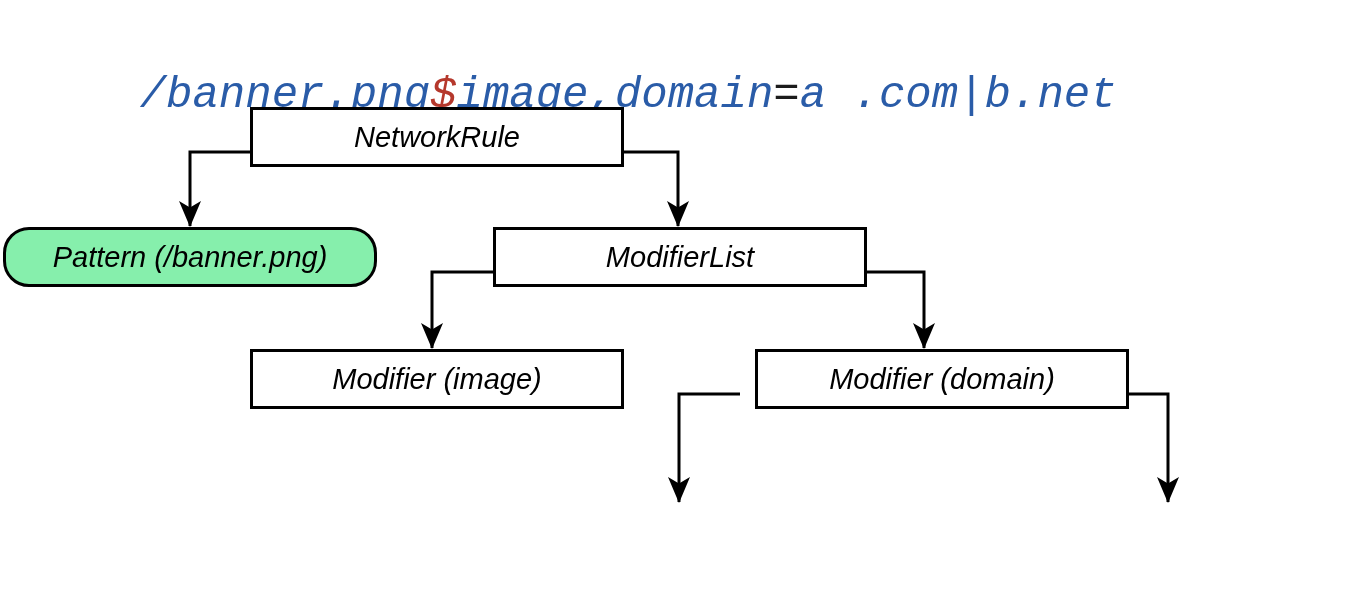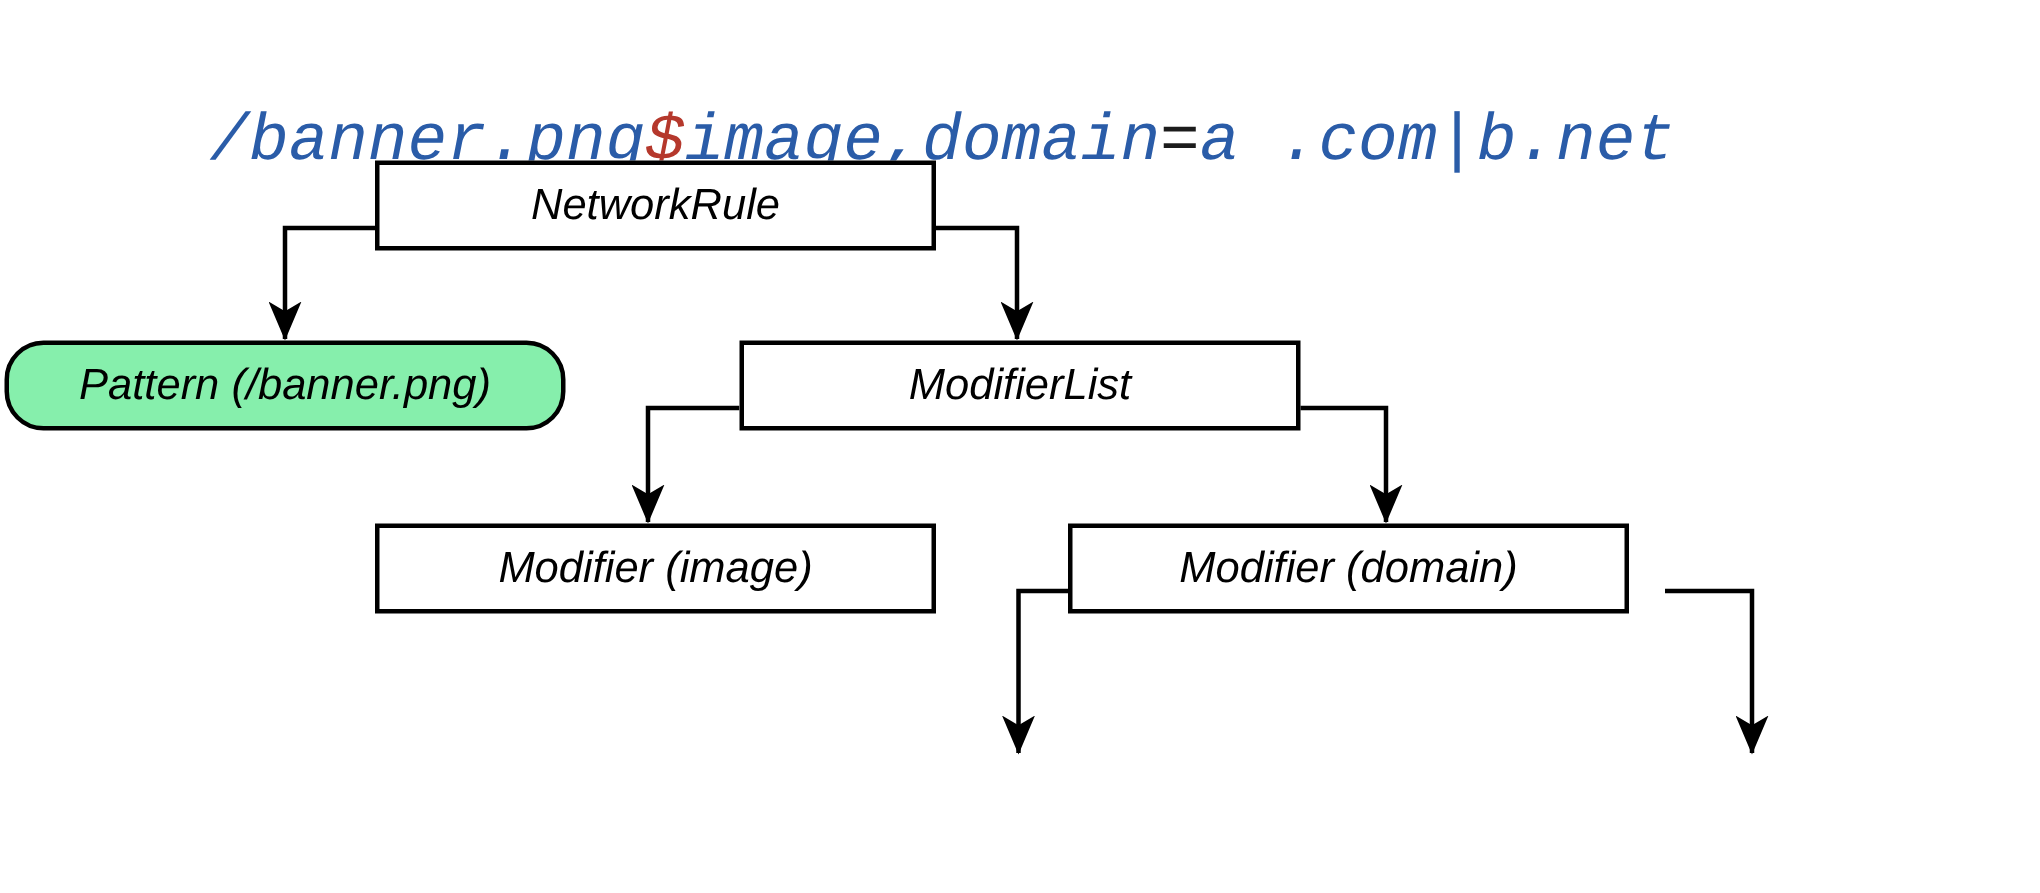--- a/index.html
+++ b/index.html
@@ -50,21 +50,21 @@
     align-items: center;
     justify-content: center;
     font-size: 29px;
     color: #000000;
     white-space: nowrap;
   }
   #node-network-rule   { left: 250px; top: 107px; }
   #node-pattern        { left: 3px;   top: 227px; }
   #node-modifier-list  { left: 493px; top: 227px; }
   #node-modifier-image { left: 250px; top: 349px; }
-  #node-modifier-domain{ left: 712px; top: 349px; }
+  #node-modifier-domain{ left: 755px; top: 349px; }
   #node-domain-a       { left: 495px; top: 503px; }
   #node-domain-b       { left: 987px; top: 503px; }
 </style>
 </head>
 <body>
 
 <div class="canvas">
 
   <div class="code-line">
     <span style="color: rgb(42, 92, 168);">/banner.png</span><span style="color: rgb(181, 56, 44);">$</span><span style="color: rgb(42, 92, 168);">image,domain</span><span style="color: rgb(28, 28, 28);">=</span><span style="color: rgb(42, 92, 168);">a .com|b.net</span>

